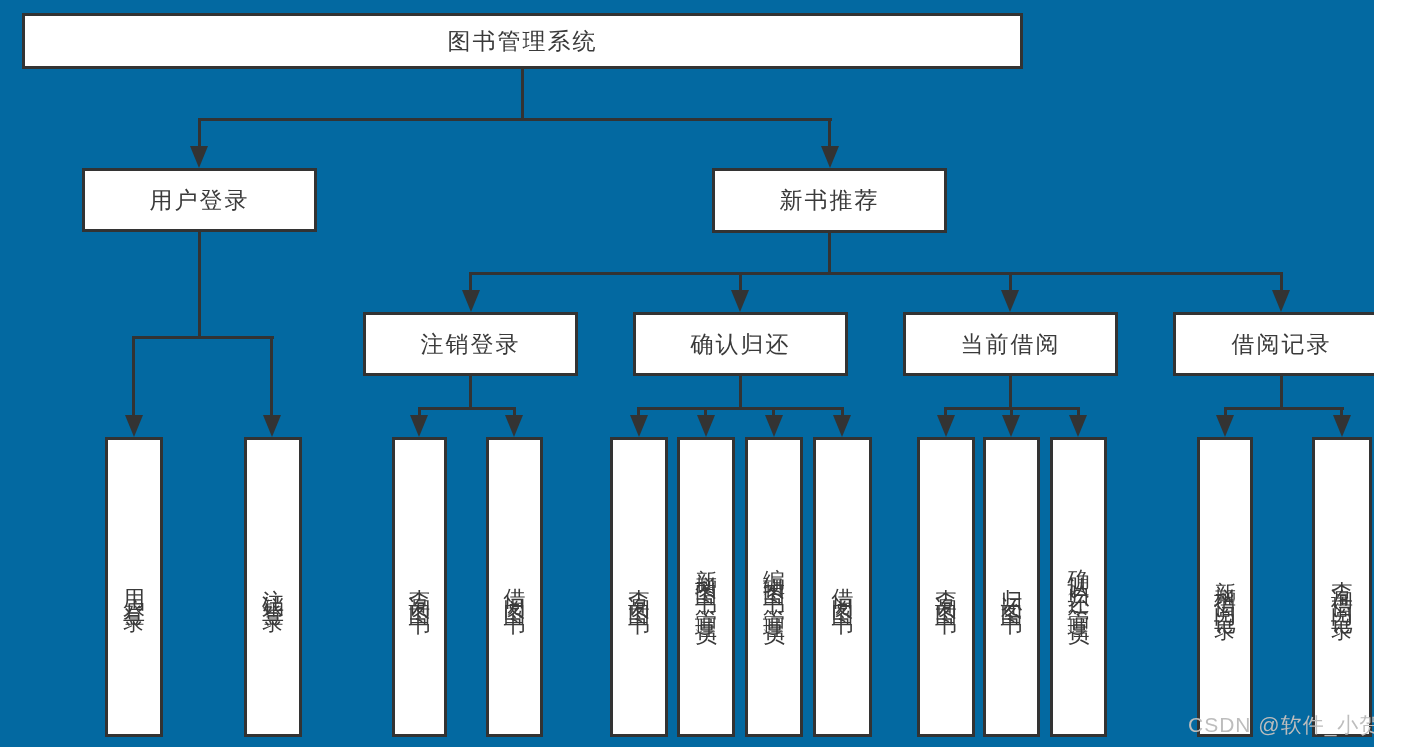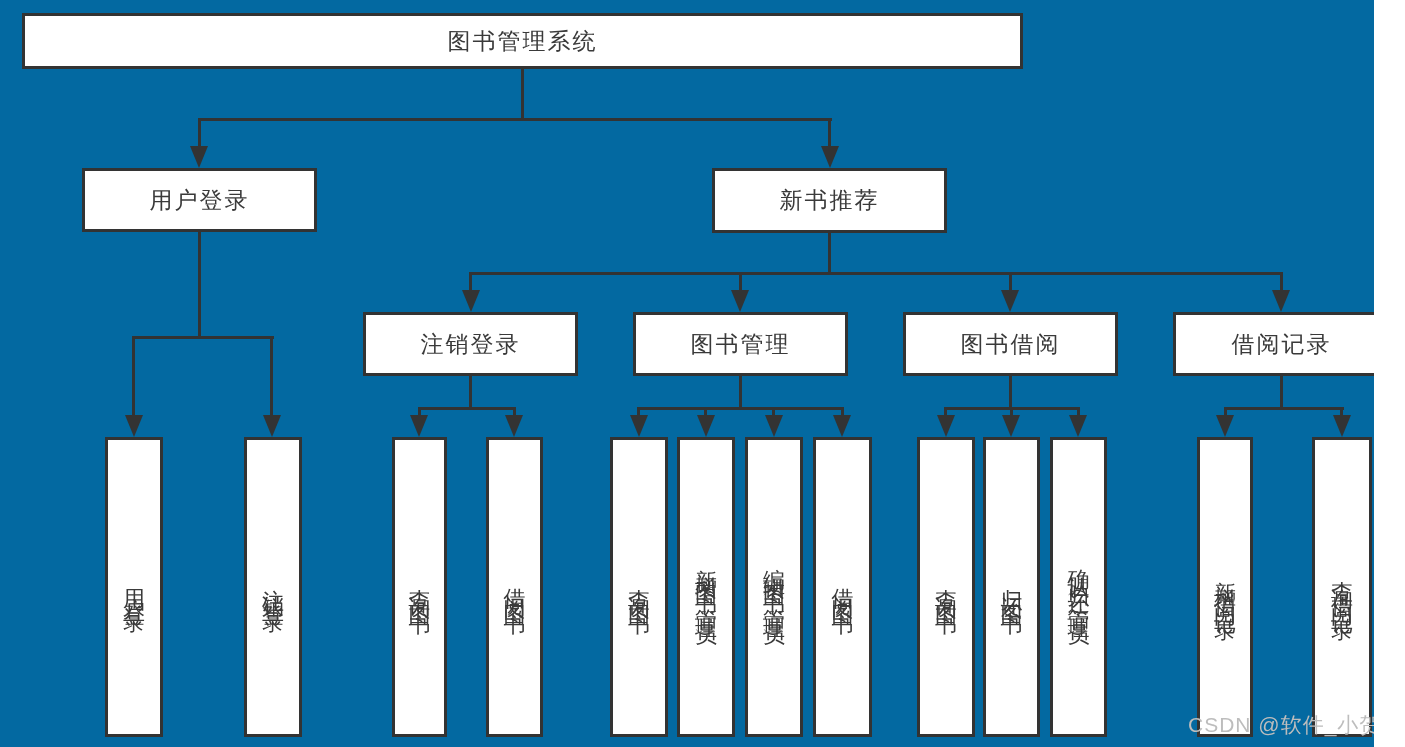--- a/index.html
+++ b/index.html
@@ -139,24 +139,24 @@
     <span>用户登录</span>
   </div>
   <div class="hbox" style="left:712px; top:168px; width:235px; height:65px;">
     <span>新书推荐</span>
   </div>
 
   <div class="hbox" style="left:363px; top:312px; width:215px; height:64px;">
     <span>注销登录</span>
   </div>
   <div class="hbox" style="left:633px; top:312px; width:215px; height:64px;">
-    <span>图书管理</span>
+    <span>确认归还</span>
   </div>
   <div class="hbox" style="left:903px; top:312px; width:215px; height:64px;">
-    <span>图书借阅</span>
+    <span>当前借阅</span>
   </div>
   <div class="hbox" style="left:1173px; top:312px; width:217px; height:64px;">
     <span>借阅记录</span>
   </div>
 
   <div class="vbox" style="left:105px; top:437px; width:58px; height:300px;">
     <span>用户登录</span>
   </div>
   <div class="vbox" style="left:244px; top:437px; width:58px; height:300px;">
     <span>注销登录</span>

